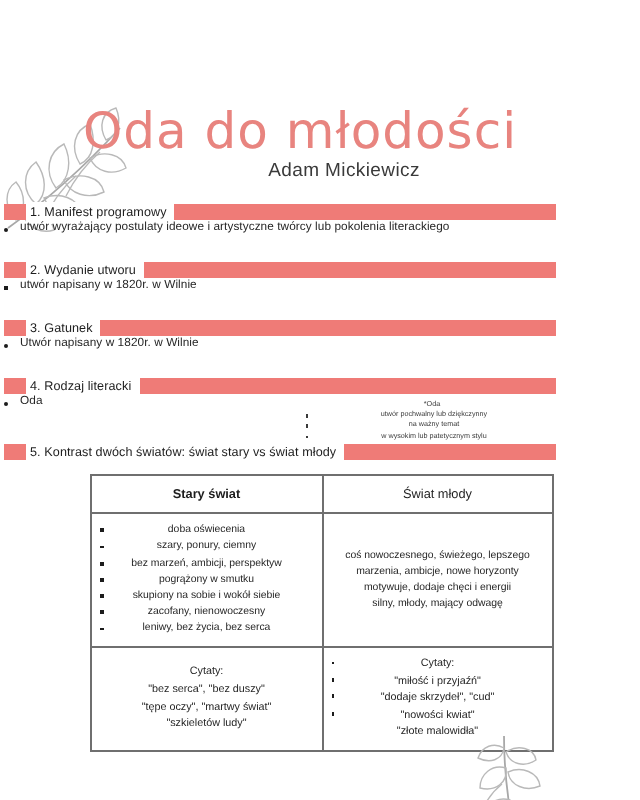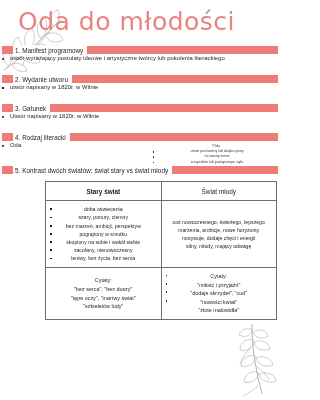--- a/index.html
+++ b/index.html
@@ -28,20 +28,22 @@
     position: absolute;
     pointer-events: none;
   }
   .branch-tl { left: -2px; top: 8px; width: 76px; height: 66px; }
   .branch-br { right: -2px; bottom: 2px; width: 62px; height: 74px; }
 
   
   .title-wrap {
     position: relative;
     padding-top: 9px;
+    text-align: center;
+    margin-top: 44px;
   }
   .doc-title {
     font-family: "DejaVu Sans", sans-serif;
     font-size: 25px;
     line-height: 1.05;
     font-weight: normal;
     color: #e8847f;
     letter-spacing: 0.5px;
     margin: 0 0 0 18px;
     white-space: nowrap;
@@ -236,20 +238,21 @@
       <path d="M42 30 C37 22 39 13 47 10 C50 18 49 27 42 30 Z"></path>
       <path d="M47 27 C54 23 63 25 65 32 C58 36 50 34 47 27 Z"></path>
       <path d="M55 18 C51 11 53 4 60 2 C63 9 61 16 55 18 Z"></path>
       <path d="M40 36 C34 41 28 49 24 58"></path>
       <path d="M52 24 C45 30 39 38 35 46"></path>
     </g>
   </svg>
 
   <div class="title-wrap">
     <div class="doc-title">Oda do młodości</div>
+    <div class="doc-author">Adam Mickiewicz</div>
   </div>
 
   <div class="section" style="margin-top:11px;">
     <div class="sec-head">
       <span class="sec-head-label">1. Manifest programowy</span>
     </div>
     <ul class="bul bul-indent-1">
       <li>utwór wyrażający postulaty ideowe i artystyczne twórcy lub pokolenia literackiego</li>
     </ul>
   </div>

